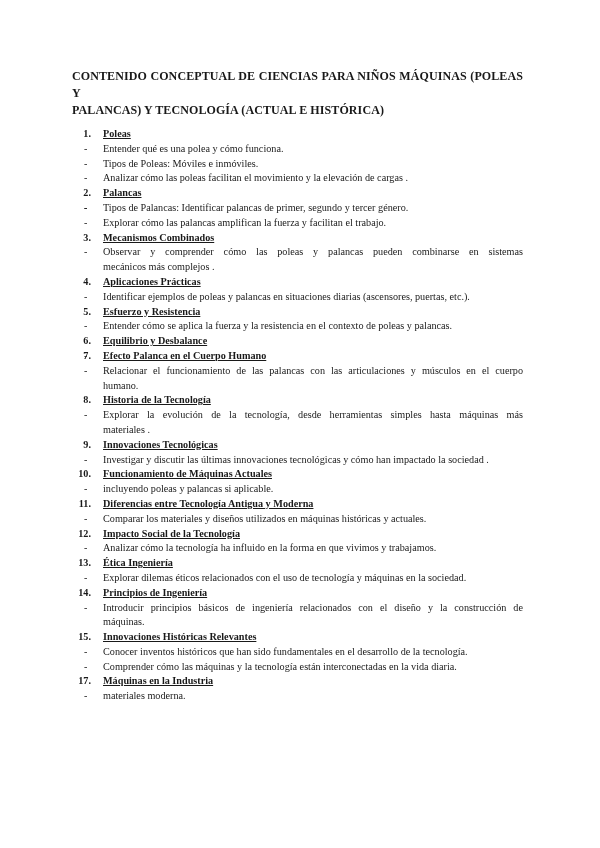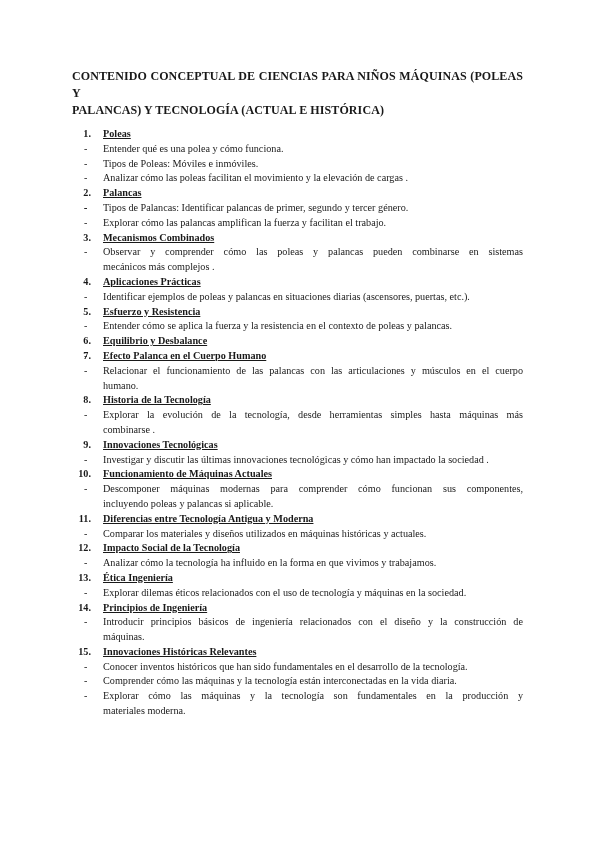--- a/index.html
+++ b/index.html
@@ -79,35 +79,36 @@
         <div class="row bullet"><span class="marker dash">-</span><span>Identificar ejemplos de poleas y palancas en situaciones diarias (ascensores, puertas, etc.).</span></div>
         <div class="row heading"><span class="marker num">5.</span><span class="htext">Esfuerzo y Resistencia</span></div>
         <div class="row bullet"><span class="marker dash">-</span><span>Entender cómo se aplica la fuerza y la resistencia en el contexto de poleas y palancas.</span></div>
         <div class="row heading"><span class="marker num">6.</span><span class="htext">Equilibrio y Desbalance</span></div>
         <div class="row bullet"><span class="marker dash">-</span></div>
         <div class="row heading"><span class="marker num">7.</span><span class="htext">Efecto Palanca en el Cuerpo Humano</span></div>
         <div class="row bullet just"><span class="marker dash">-</span><span>Relacionar el funcionamiento de las palancas con las articulaciones y músculos en el cuerpo</span></div>
         <div class="row bullet"><span>humano.</span></div>
         <div class="row heading"><span class="marker num">8.</span><span class="htext">Historia de la Tecnología</span></div>
         <div class="row bullet just"><span class="marker dash">-</span><span>Explorar la evolución de la tecnología, desde herramientas simples hasta máquinas más</span></div>
-        <div class="row bullet"><span>combinarse .</span></div>
+        <div class="row bullet"><span>materiales .</span></div>
         <div class="row heading"><span class="marker num">9.</span><span class="htext">Innovaciones Tecnológicas</span></div>
         <div class="row bullet"><span class="marker dash">-</span><span>Investigar y discutir las últimas innovaciones tecnológicas y cómo han impactado la sociedad .</span></div>
         <div class="row heading"><span class="marker num">10.</span><span class="htext">Funcionamiento de Máquinas Actuales</span></div>
-        <div class="row bullet just"><span class="marker dash">-</span><span>Descomponer máquinas modernas para comprender cómo funcionan sus componentes,</span></div>
+        <div class="row bullet just"><span class="marker dash">-</span></div>
         <div class="row bullet"><span>incluyendo poleas y palancas si aplicable.</span></div>
         <div class="row heading"><span class="marker num">11.</span><span class="htext">Diferencias entre Tecnología Antigua y Moderna</span></div>
         <div class="row bullet"><span class="marker dash">-</span><span>Comparar los materiales y diseños utilizados en máquinas históricas y actuales.</span></div>
         <div class="row heading"><span class="marker num">12.</span><span class="htext">Impacto Social de la Tecnología</span></div>
         <div class="row bullet"><span class="marker dash">-</span><span>Analizar cómo la tecnología ha influido en la forma en que vivimos y trabajamos.</span></div>
         <div class="row heading"><span class="marker num">13.</span><span class="htext">Ética Ingeniería</span></div>
         <div class="row bullet"><span class="marker dash">-</span><span>Explorar dilemas éticos relacionados con el uso de tecnología y máquinas en la sociedad.</span></div>
         <div class="row heading"><span class="marker num">14.</span><span class="htext">Principios de Ingeniería</span></div>
         <div class="row bullet just"><span class="marker dash">-</span><span>Introducir principios básicos de ingeniería relacionados con el diseño y la construcción de</span></div>
         <div class="row bullet"><span>máquinas.</span></div>
         <div class="row heading"><span class="marker num">15.</span><span class="htext">Innovaciones Históricas Relevantes</span></div>
         <div class="row bullet"><span class="marker dash">-</span><span>Conocer inventos históricos que han sido fundamentales en el desarrollo de la tecnología.</span></div>
         <div class="row bullet"><span class="marker dash">-</span><span>Comprender cómo las máquinas y la tecnología están interconectadas en la vida diaria.</span></div>
-        <div class="row bullet just"><span class="marker dash">-</span><span>Explorar cómo las máquinas y la tecnología son fundamentales en la producción y</span></div>
+        <div class="row heading"><span class="marker num">17.</span><span class="htext">Máquinas en la Industria</span></div>
+        <div class="row bullet just"><span class="marker dash">-</span></div>
         <div class="row bullet"><span>materiales moderna.</span></div>
       </div>
   </div>
 </div>
 
 </body></html>

